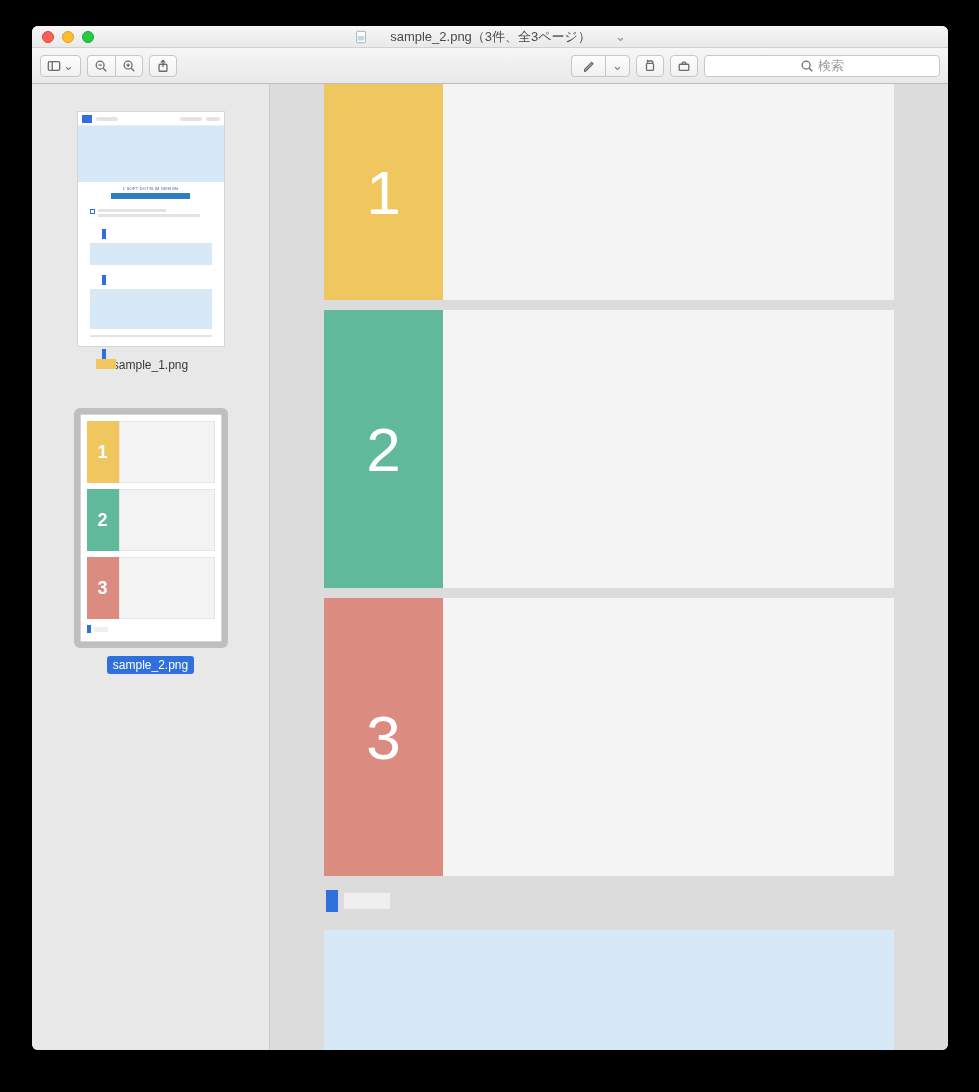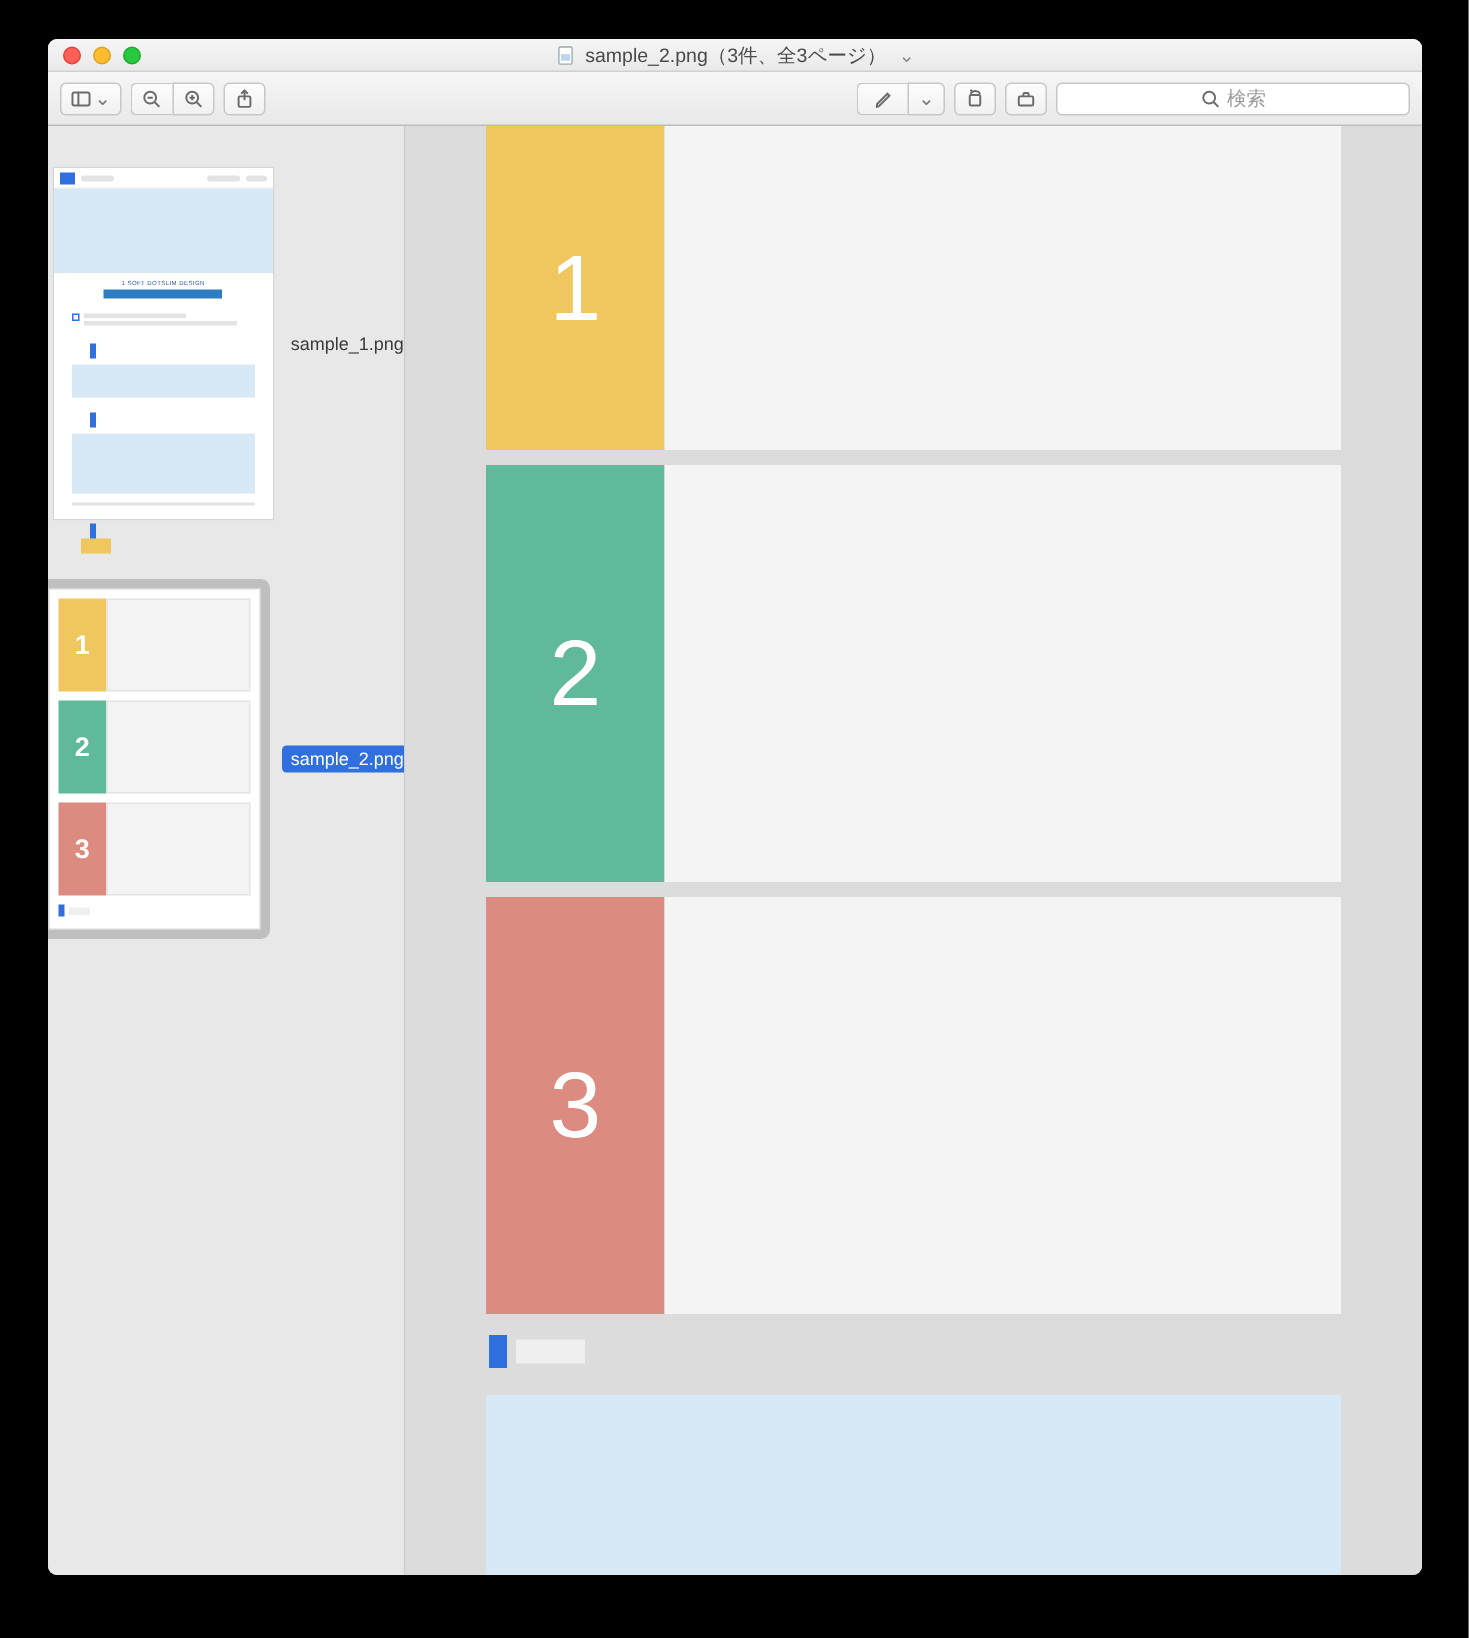--- a/index.html
+++ b/index.html
@@ -33,21 +33,21 @@
     align-items: center;
     position: relative;
   }
   .traffic { display:flex; gap:8px; margin-left:10px; }
   .dot { width:12px; height:12px; border-radius:50%; }
   .dot.red{background:#ff5f57;border:0.5px solid #e0443e;}
   .dot.yellow{background:#febc2e;border:0.5px solid #dea123;}
   .dot.green{background:#28c840;border:0.5px solid #1aab29;}
   .title-center {
     position:absolute; left:0; right:0;
-    display:flex; align-items:center; justify-content:center; gap:6px;
+    display:flex; align-items:center; justify-content:center; gap:22px;
     font-size:13px; color:#4a4a4a;
     pointer-events:none;
   }
   .title-center svg{width:14px;height:14px;}
   .title-chevron{ margin-left:2px; color:#8e8e8e;}
 
   
   .toolbar {
     height:36px;
     background: linear-gradient(#f6f6f6,#e9e9e9);
@@ -84,21 +84,21 @@
     flex:1; display:flex; min-height:0;
   }
   .sidebar {
     width:238px;
     background:#e8e8e8;
     border-right:1px solid #c9c9c9;
     overflow-y:auto;
     padding:24px 0 40px;
     display:flex; flex-direction:column; align-items:center; gap:36px;
   }
-  .thumb-wrap{display:flex;flex-direction:row;align-items:center;gap:8px;}
+  .thumb-wrap{display:flex;flex-direction:column;align-items:center;gap:8px;}
   .thumb-frame{
     width:154px; padding:3px;
     background:transparent; border-radius:6px;
   }
   .thumb-frame.selected{
     width:154px; padding:6px;
     background:#bfbfbf;
   }
   .thumb-img{
     width:100%;

